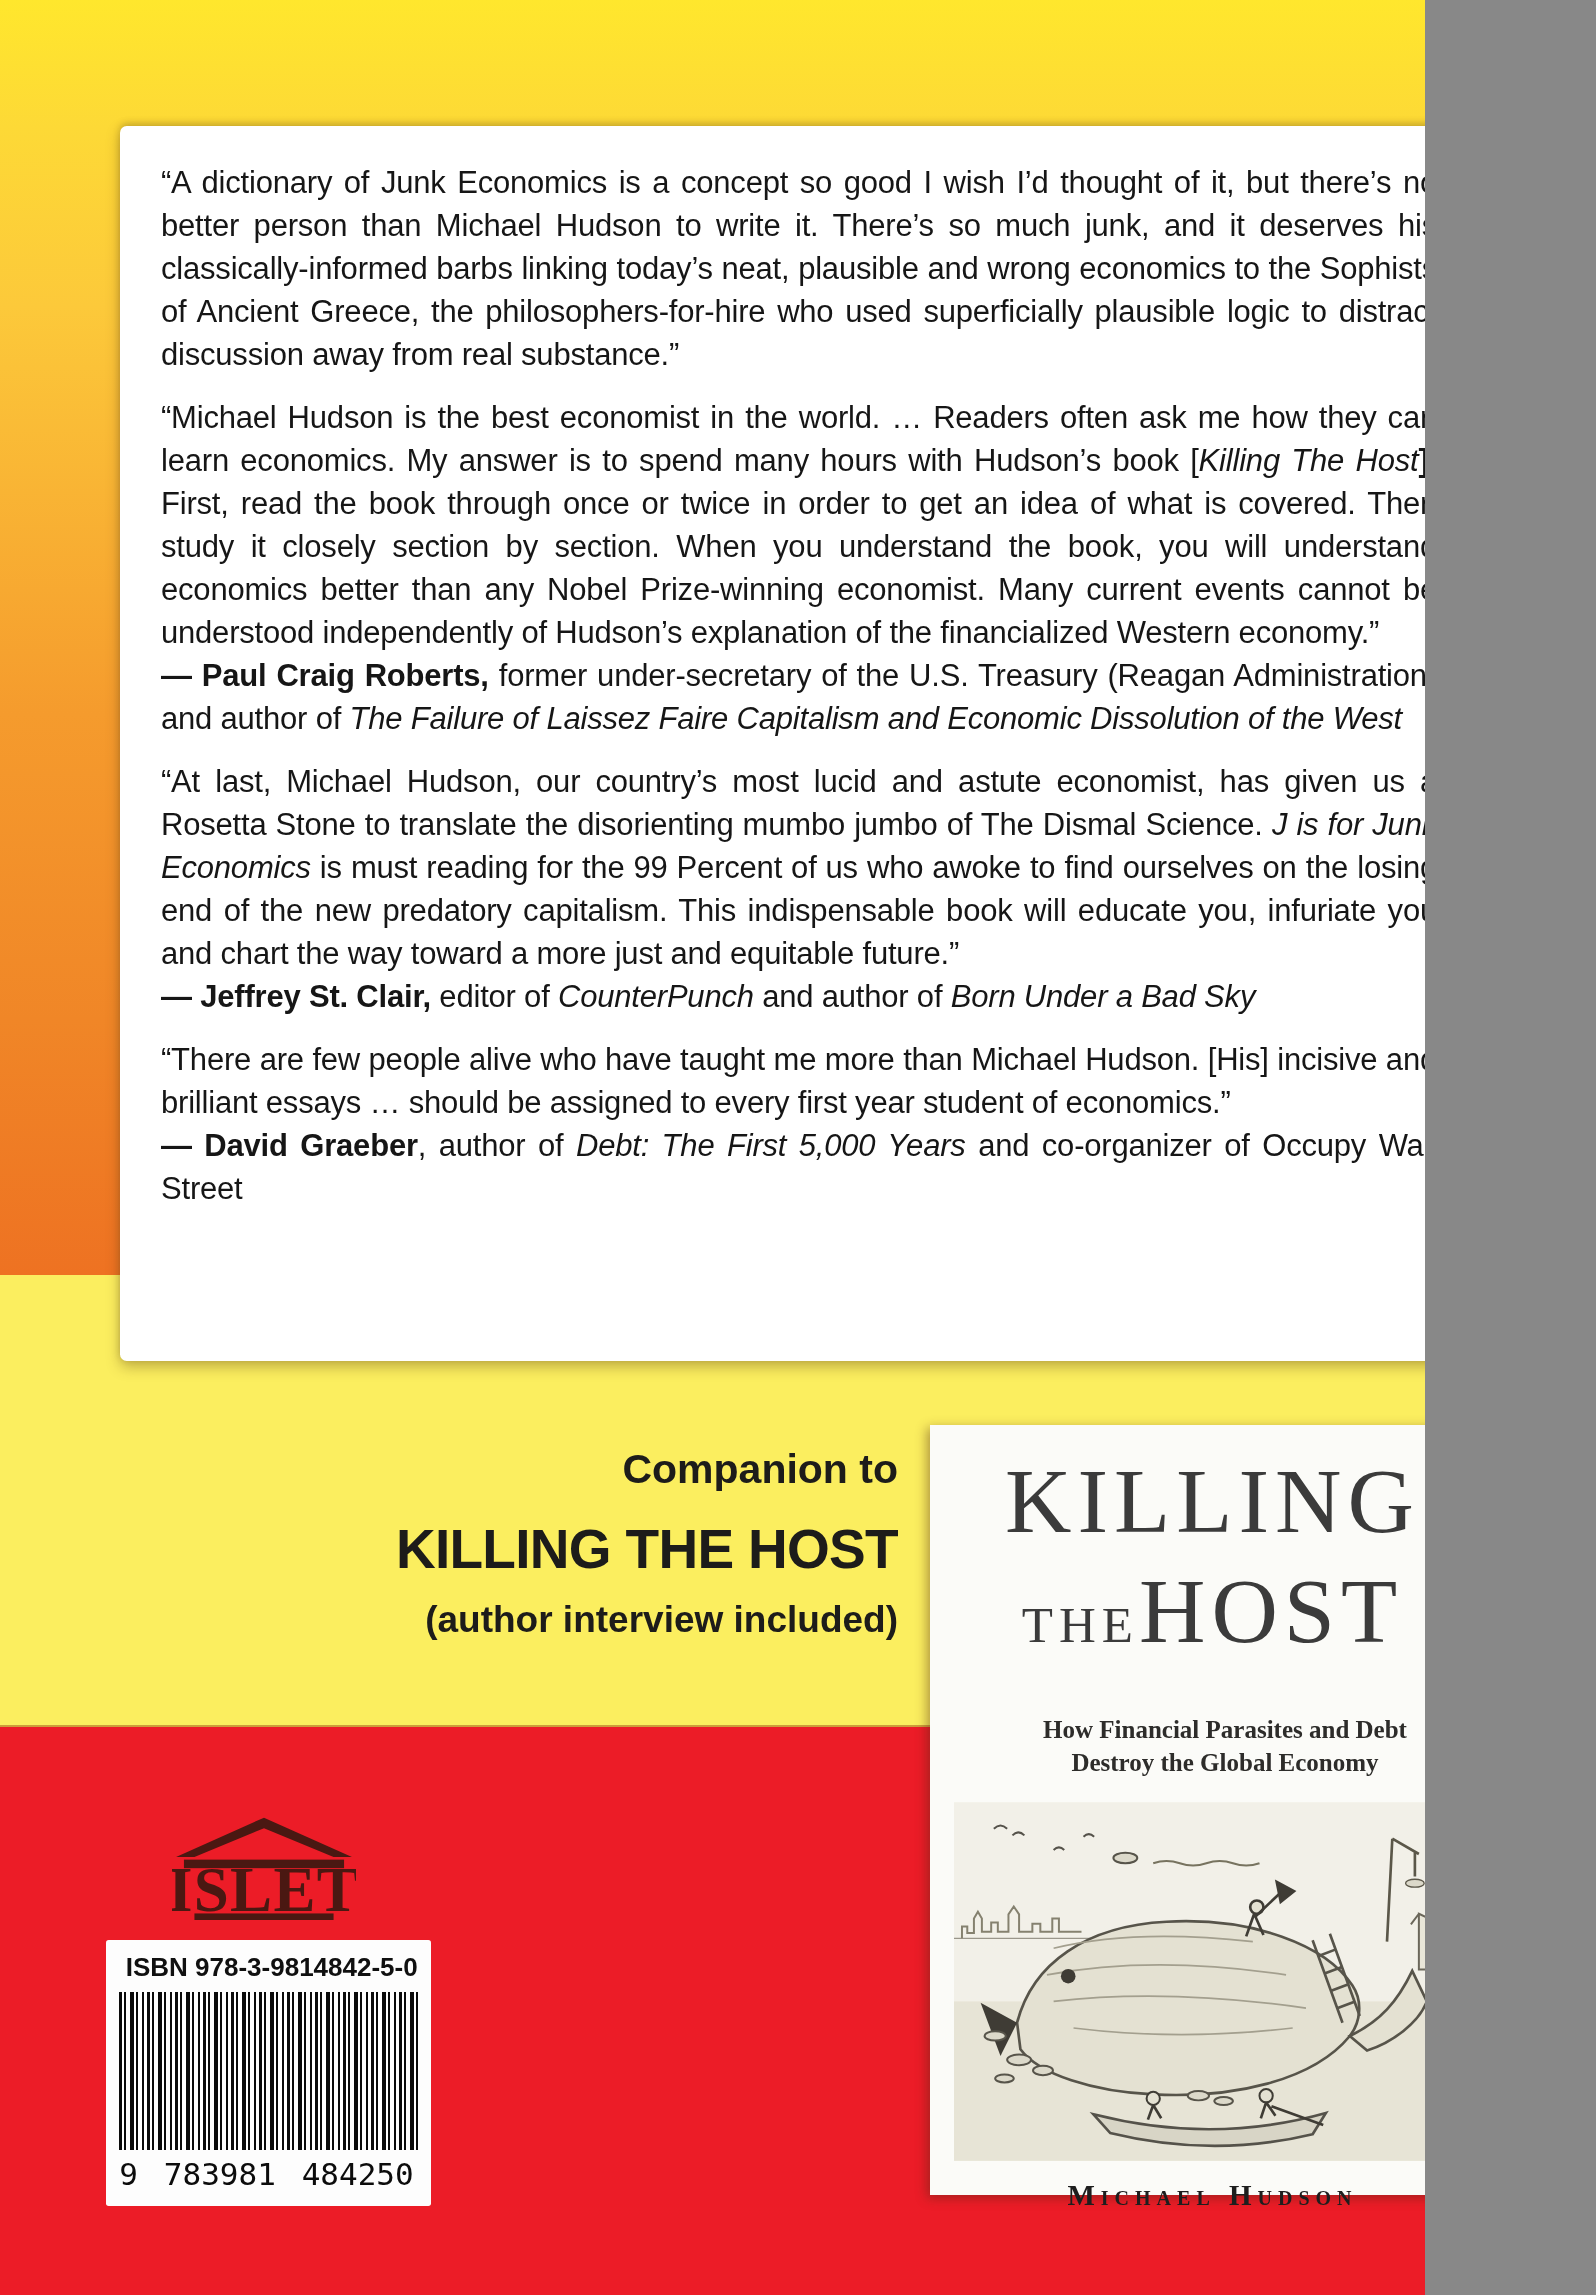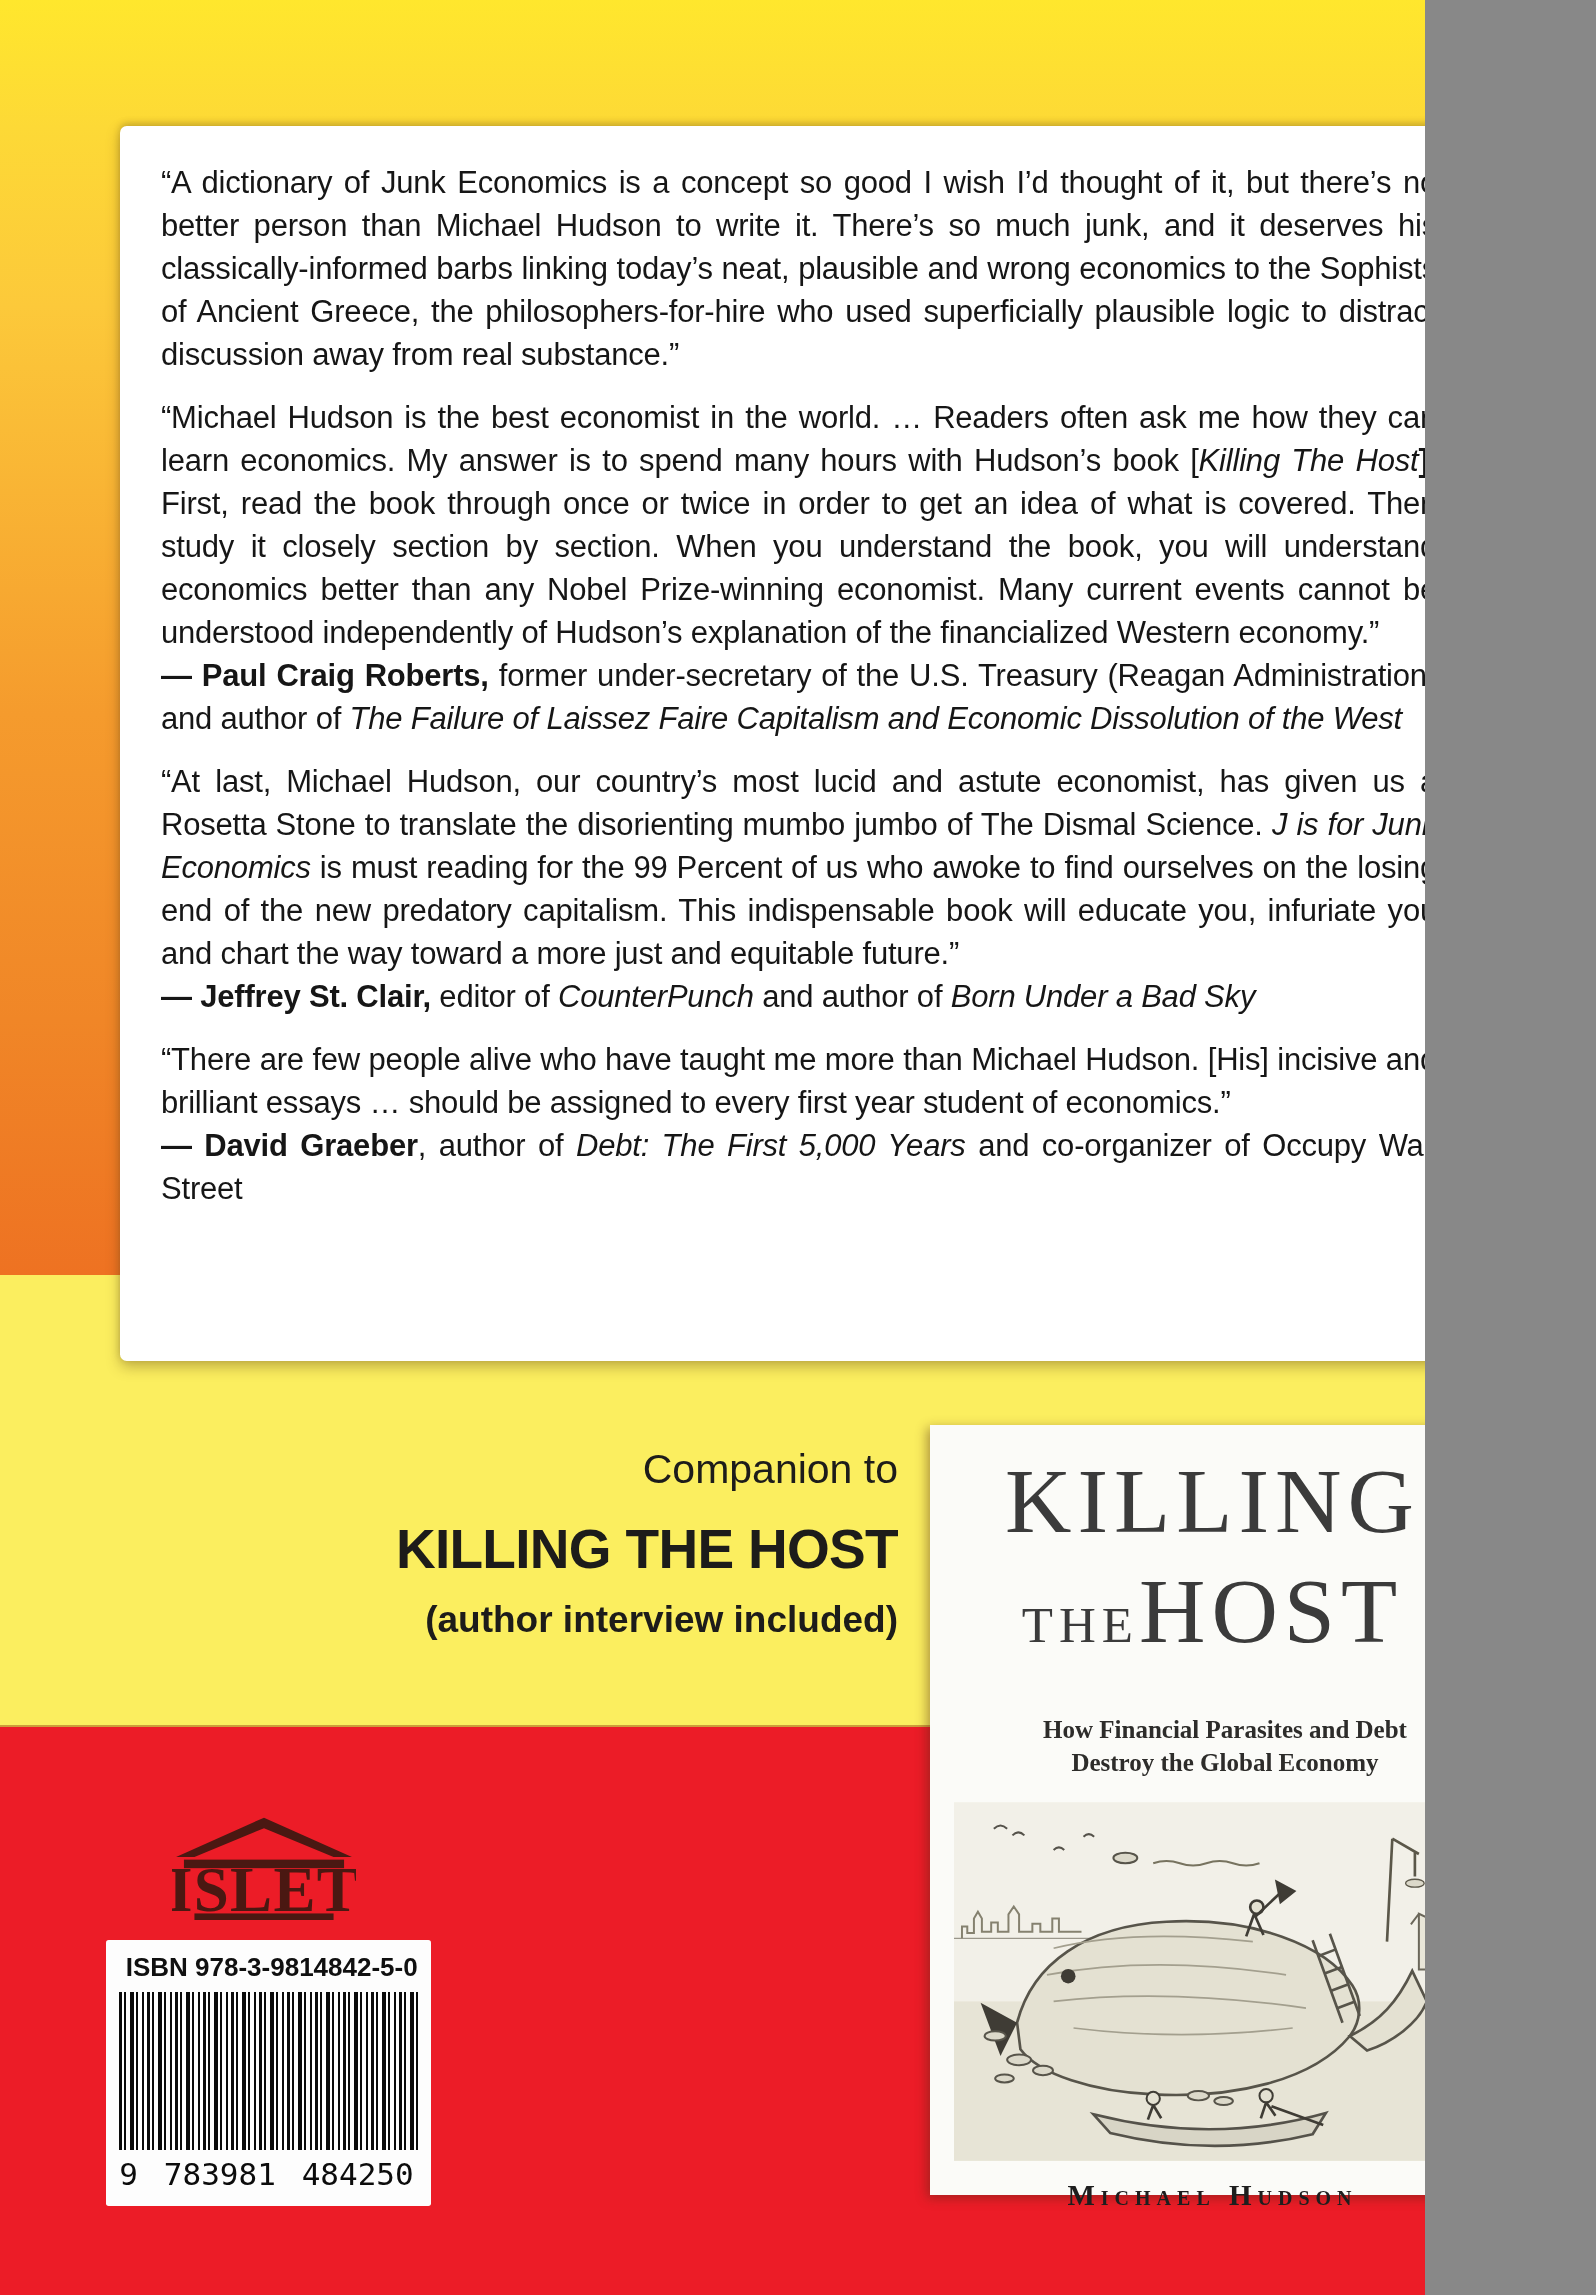--- a/index.html
+++ b/index.html
@@ -27,21 +27,21 @@
   .blurb{margin-bottom:20px;}
   .blurb:last-child{margin-bottom:0;}
   .quote,.attr{margin:0;font-size:31px;line-height:43px;letter-spacing:-0.2px;
     color:var(--ink,#161616);text-align:justify;}
   .seg-b{font-weight:700;}
   .seg-i{font-style:italic;}
 
   
   .companion{position:absolute;left:266px;top:1445px;width:632px;
     text-align:right;color:#1d1c1a;}
-  .comp1{font-size:41px;font-weight:400;line-height:48px;}
+  .comp1{font-size:41px;font-weight:700;line-height:48px;}
   .comp2{font-size:55px;font-weight:700;line-height:63px;margin-top:25px;letter-spacing:-0.7px;}
   .comp3{font-size:37px;font-weight:700;line-height:43px;margin-top:17px;}
 
   
   .cover{position:absolute;left:930px;top:1425px;width:558px;height:770px;
     background:var(--cover_bg,#fbfbf8);text-align:center;
     font-family:"Liberation Serif",serif;
     box-shadow:-3.3px 3.3px 10.6px rgba(80,40,20,.45);padding-left:7px;}
   .cov-t1{margin-top:40px;font-size:92px;line-height:73px;letter-spacing:6px;
     color:var(--title_gray,#3b3b3b);}

